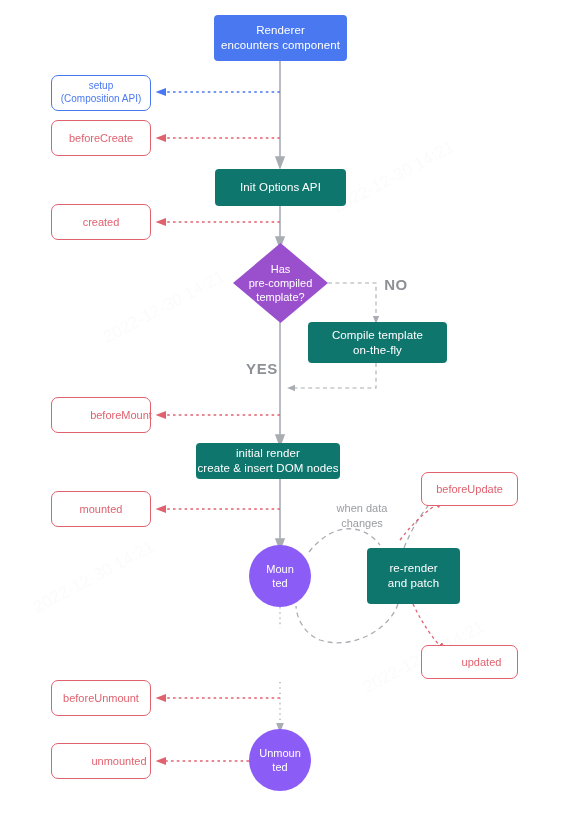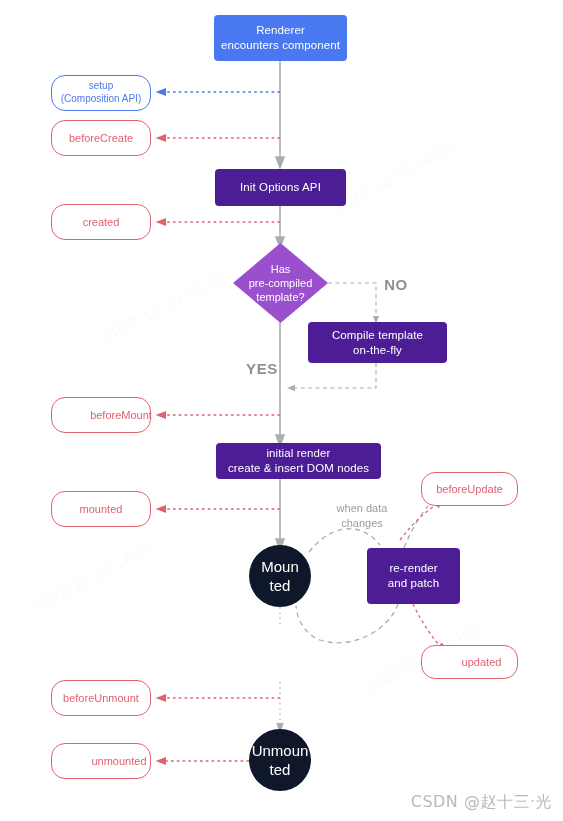--- a/index.html
+++ b/index.html
@@ -37,40 +37,40 @@
     white-space: pre-line;
   }
   
   .box-solid {
     border-radius: 4px;
     color: #ffffff;
     font-size: 11.5px;
     letter-spacing: 0.1px;
   }
   .fill-blue  { background: #4a78f0; }
-  .fill-green { background: #4c1d95; }
+  .fill-green { background: #0f766e; }
   
   .box-hollow {
-    border-radius: 14px;
+    border-radius: 7px;
     background: #ffffff;
     border: 1.3px solid #e0626f;
     color: #e0626f;
     font-size: 11px;
   }
   .box-hollow.blue-hook {
     border-color: #4a78f0;
     color: #4a78f0;
     font-size: 10px;
   }
   
   .circle {
     border-radius: 50%;
-    background: #0f172a;
+    background: #8b5cf6;
     color: #ffffff;
-    font-size: 15px;
+    font-size: 11px;
   }
   
   .diamond-wrap {
     position: absolute;
   }
   .diamond-shape {
     position: absolute;
     inset: 0;
     background: #9a4fcd;
     clip-path: polygon(50% 0%, 100% 50%, 50% 100%, 0% 50%);
@@ -200,21 +200,21 @@
     <div class="diamond-label">Has
 pre-compiled
 template?</div>
   </div>
 
   <div class="node box-solid fill-green" style="left:308px; top:322px; width:139px; height:41px;">Compile template
 on-the-fly</div>
 
   <div class="node box-hollow" style="left:51px; top:397px; width:100px; height:36px;padding-left:40px;">beforeMount</div>
 
-  <div class="node box-solid fill-green" style="left:216px; top:443px; width:165px; height:36px;">initial render
+  <div class="node box-solid fill-green" style="left:196px; top:443px; width:144px; height:36px;">initial render
 create &amp; insert DOM nodes</div>
 
   <div class="node box-hollow" style="left:51px; top:491px; width:100px; height:36px;">mounted</div>
 
   <div class="node circle" style="left:249px; top:545px; width:62px; height:62px;">Moun
 ted</div>
 
   <div class="node box-hollow" style="left:421px; top:472px; width:97px; height:34px;">beforeUpdate</div>
 
   <div class="node box-solid fill-green" style="left:367px; top:548px; width:93px; height:56px;">re-render
@@ -230,14 +230,13 @@
 ted</div>
 
   <div class="edge-label branch" style="left:381px; top:275px; width:30px;">NO</div>
 
   <div class="edge-label branch" style="left:245px; top:359px; width:34px;">YES</div>
 
   <div class="edge-label" style="left:316px; top:501px; width:92px;">when data
 changes</div>
 
 
-  <div class="watermark">CSDN @赵十三·光</div>
 </div>
 
 </body></html>

